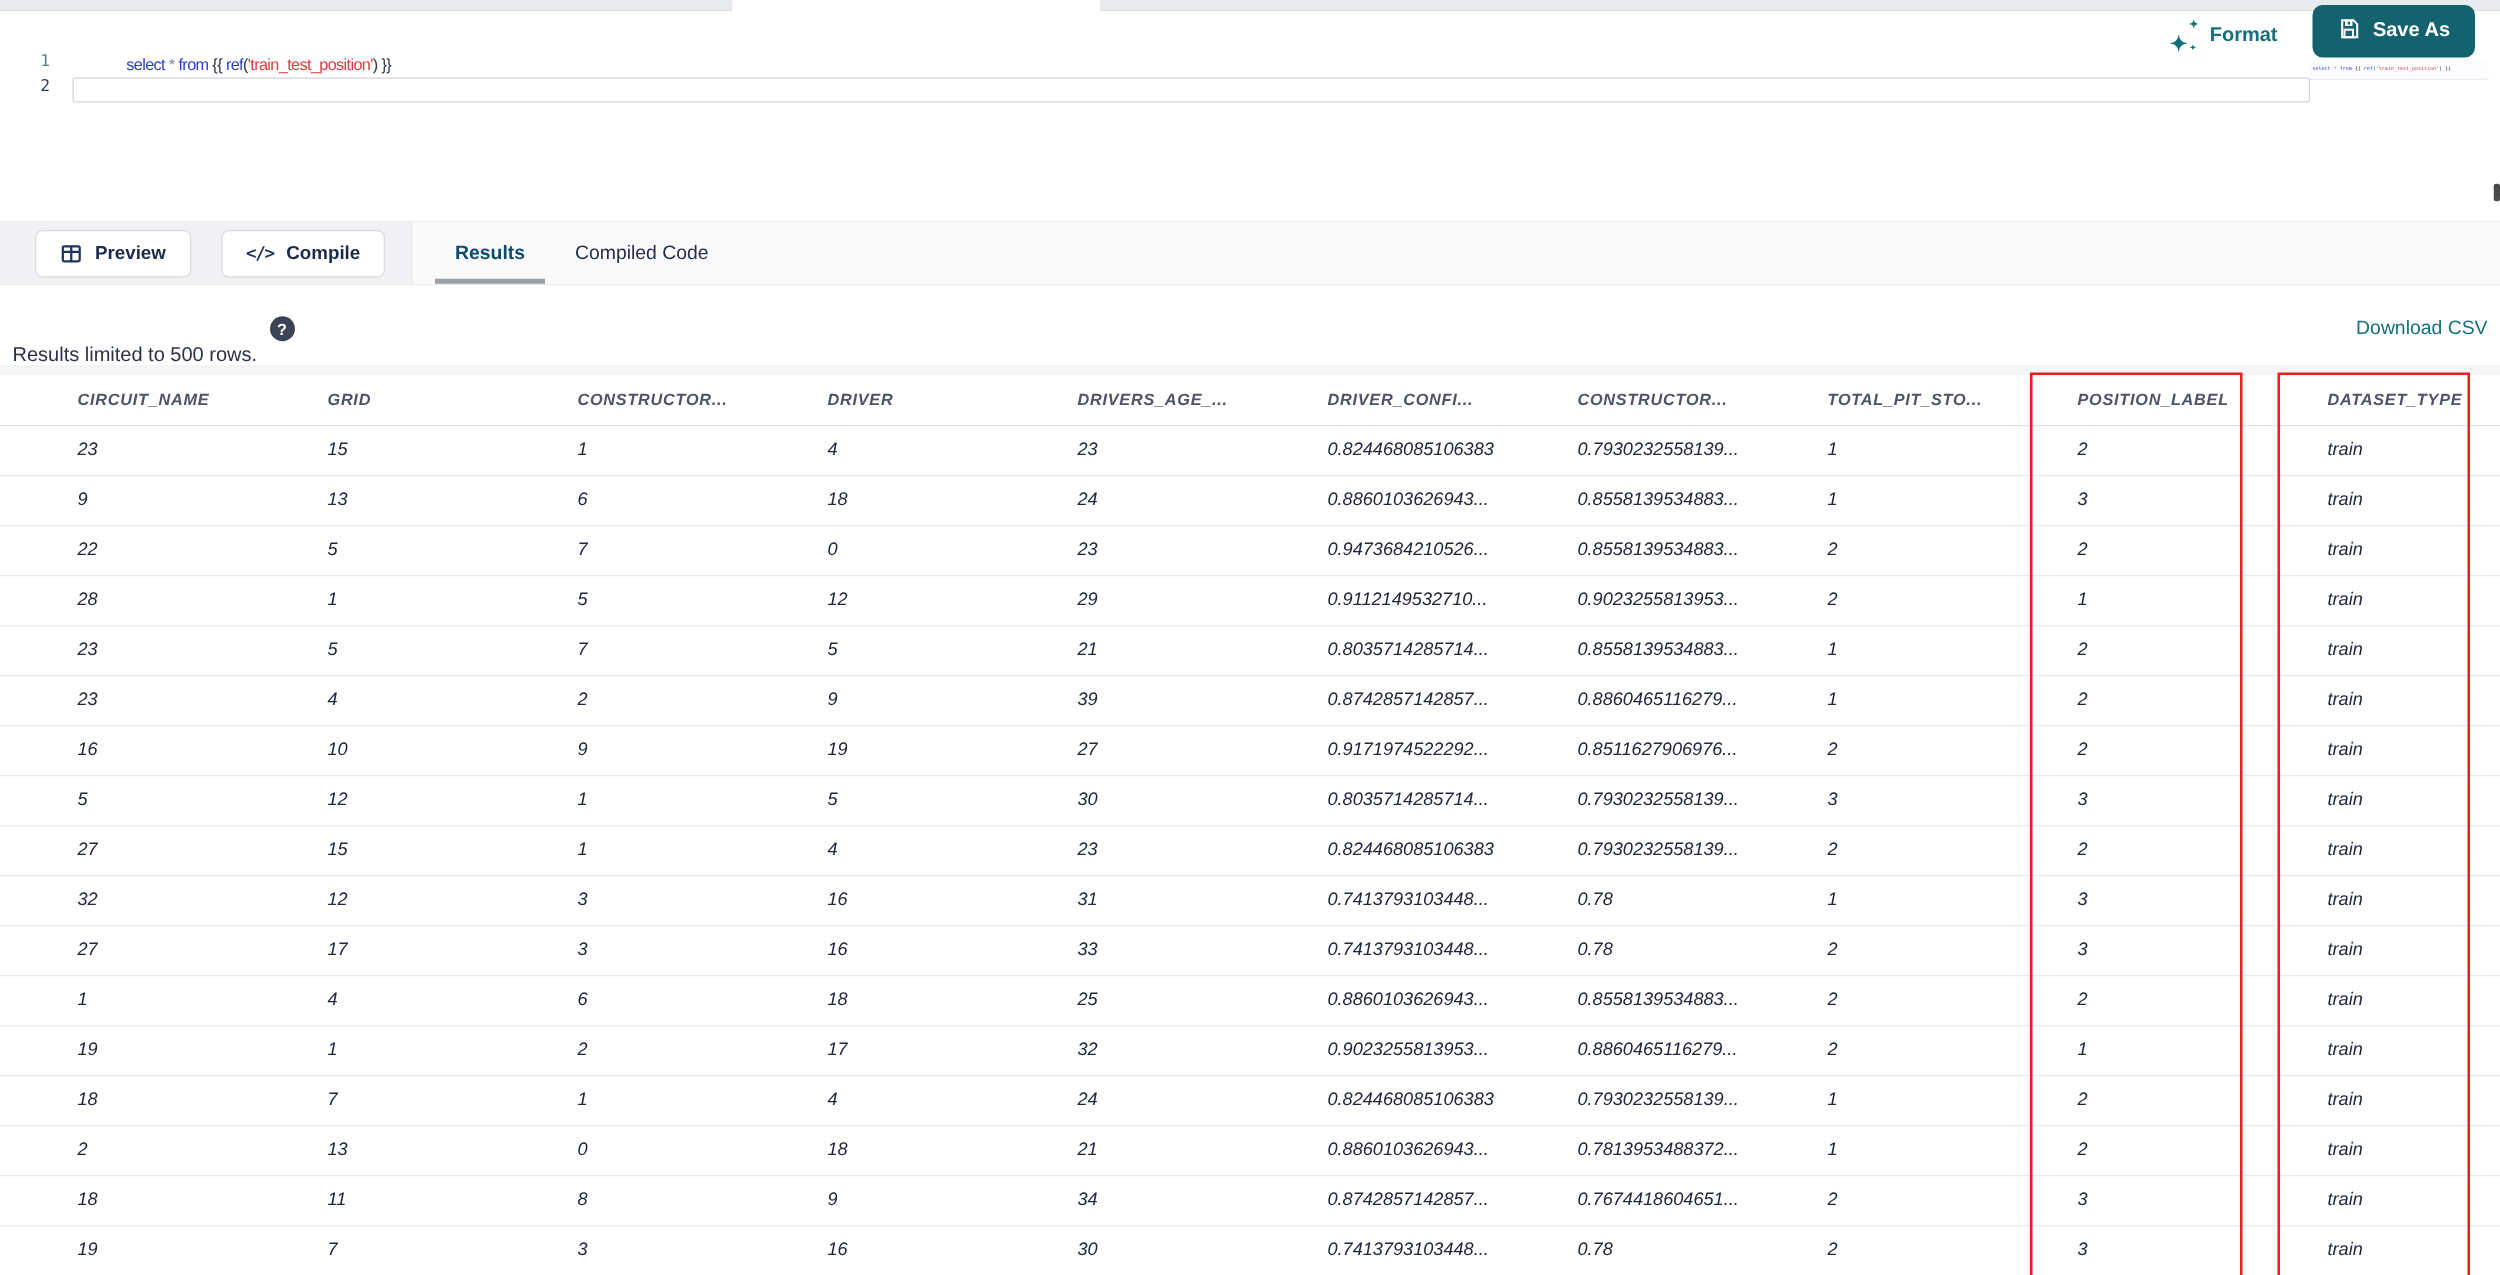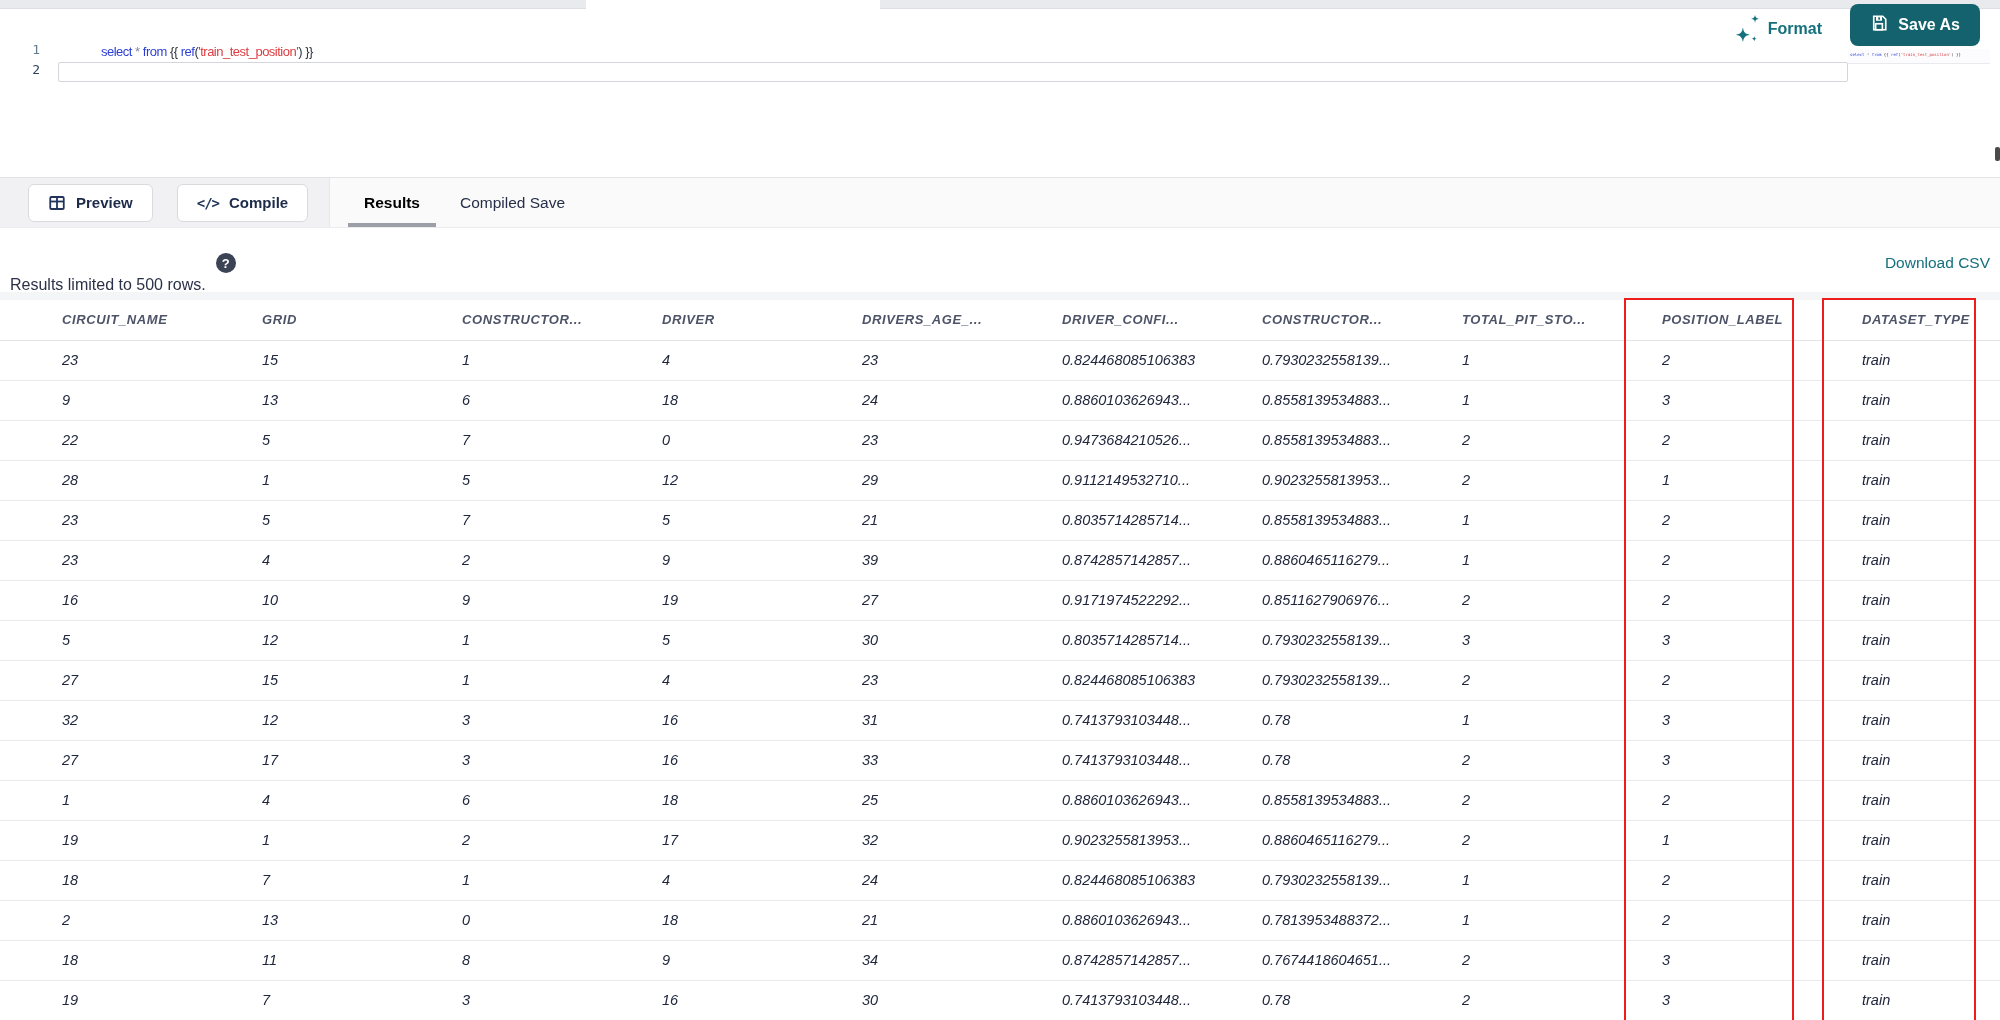--- a/index.html
+++ b/index.html
@@ -41,21 +41,21 @@
   .btn-group { width:330px; background:#f1f1f4; border-right:1px solid #e7e7ea;
                display:flex; align-items:center; gap:24px; padding-left:28px; }
   .tool-btn { height:38px; background:#fff; border:1px solid #d9dade; border-radius:6px;
               display:flex; align-items:center; gap:10px; padding:17px 19px;
               font-size:15px; font-weight:600; color:#1c2b4a; cursor:pointer; }
   .tool-btn svg { display:block; }
   .code-glyph { font-family:"DejaVu Sans Mono", monospace; font-weight:700; font-size:14px; color:#22335c; letter-spacing:-1px; }
   .tabs-section { flex:1; background:#fafafb; display:flex; align-items:stretch; padding-left:18px; gap:8px; }
   .tab { display:flex; align-items:center; padding:0 16px; font-size:15.5px; color:#262e48;
          cursor:pointer; position:relative; }
-  .tab.active { color:#000000; font-weight:600; }
+  .tab.active { color:#0c4a6e; font-weight:600; }
   .tab.active::after { content:""; position:absolute; left:0; right:0; bottom:0; height:4px; background:#9ba0a8; }
 
   
   .results-meta { height:64px; display:flex; align-items:center; padding:6px 10px 0 10px; }
   .limit-text { font-size:16px; color:#2b3148;margin-top:44px; }
   .help-icon { width:20px; height:20px; margin-left:10px; border-radius:50%; background:#3c4354;
                color:#fff; font-size:13px; font-weight:700; display:flex; align-items:center;
                justify-content:center; cursor:pointer; }
   .spacer { flex:1; }
   .download-link { font-size:15.5px; color:#14707c; cursor:pointer; }
@@ -126,21 +126,21 @@
     <div class="tool-btn">
       <span class="code-glyph">&lt;/&gt;</span>
       <span>Compile</span>
     </div>
   </div>
   <div class="tabs-section">
     <div class="tab active">
       <span>Results</span>
     </div>
     <div class="tab">
-      <span>Compiled Save</span>
+      <span>Compiled Code</span>
     </div>
   </div>
 </div>
 
 <div class="results-meta">
   <span class="limit-text">Results limited to 500 rows.</span>
   <span class="help-icon">?</span>
   <span class="spacer"></span>
   <span class="download-link">Download CSV</span>
 </div>

